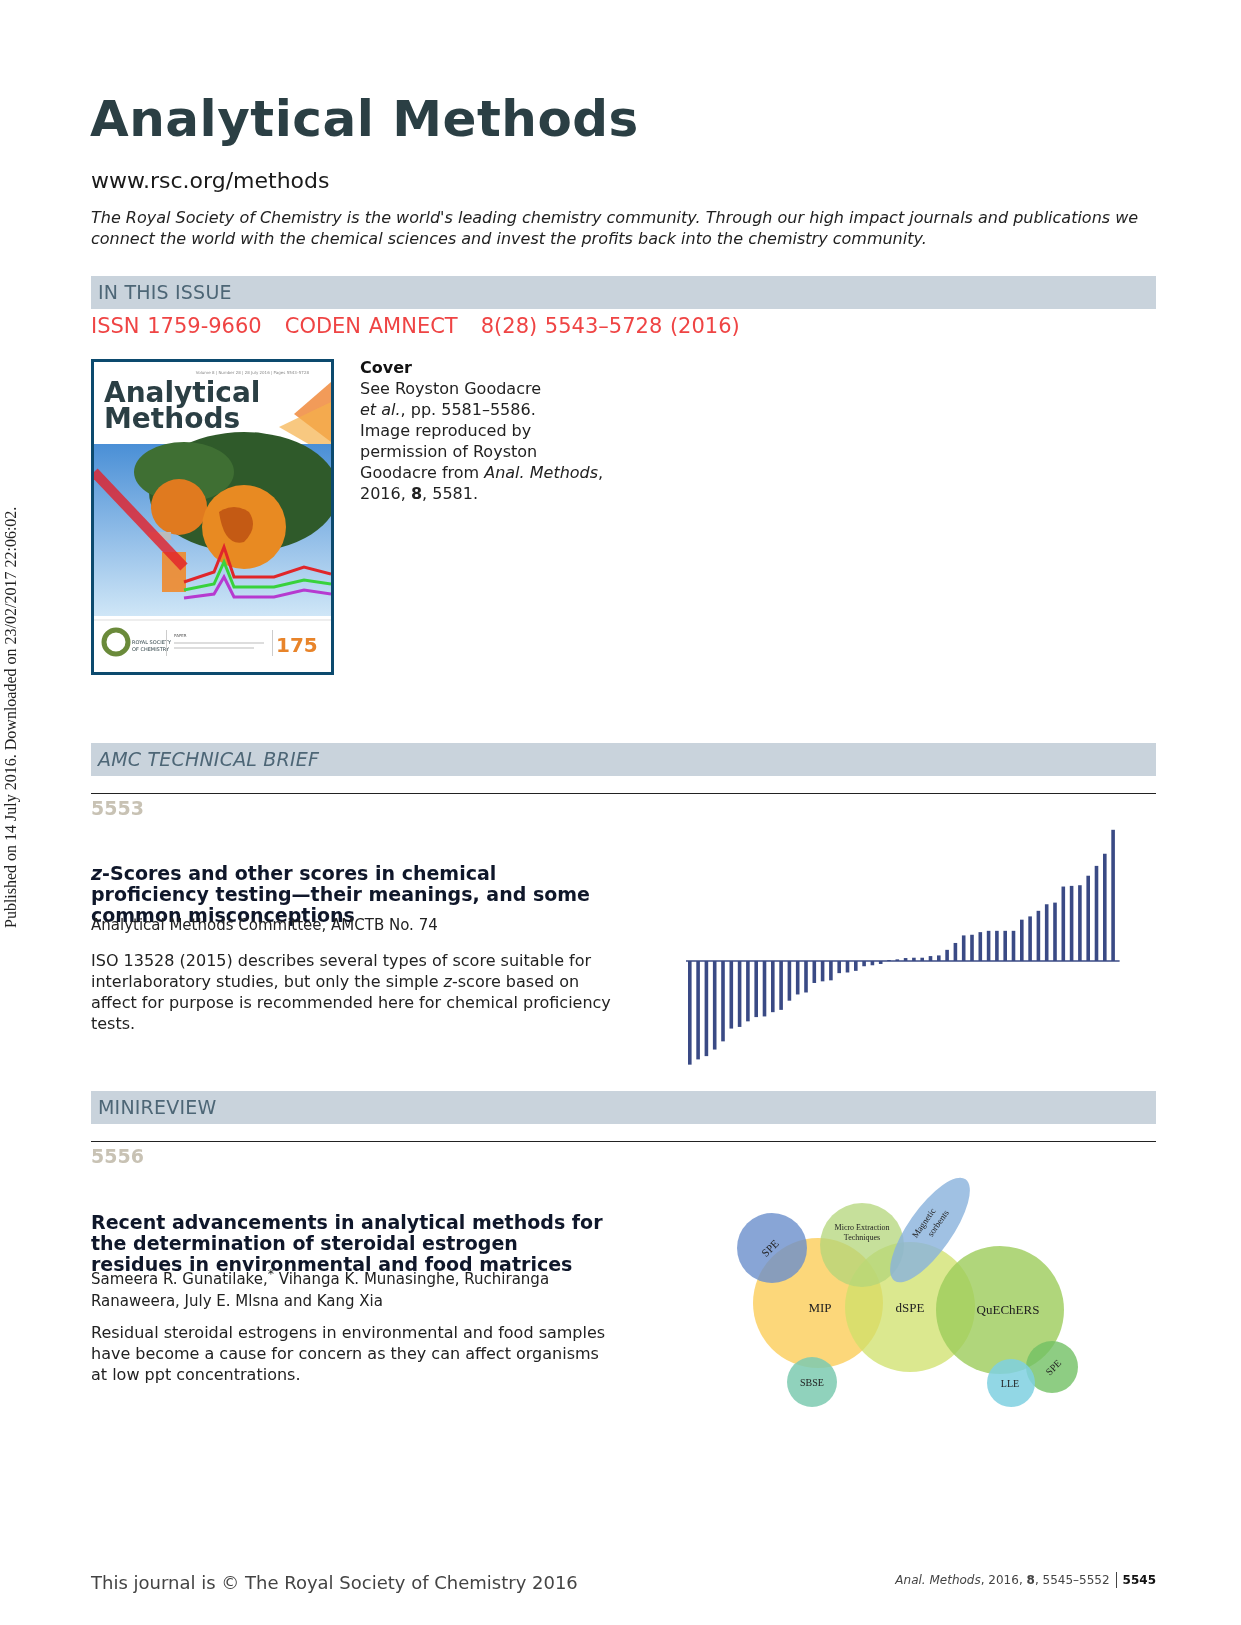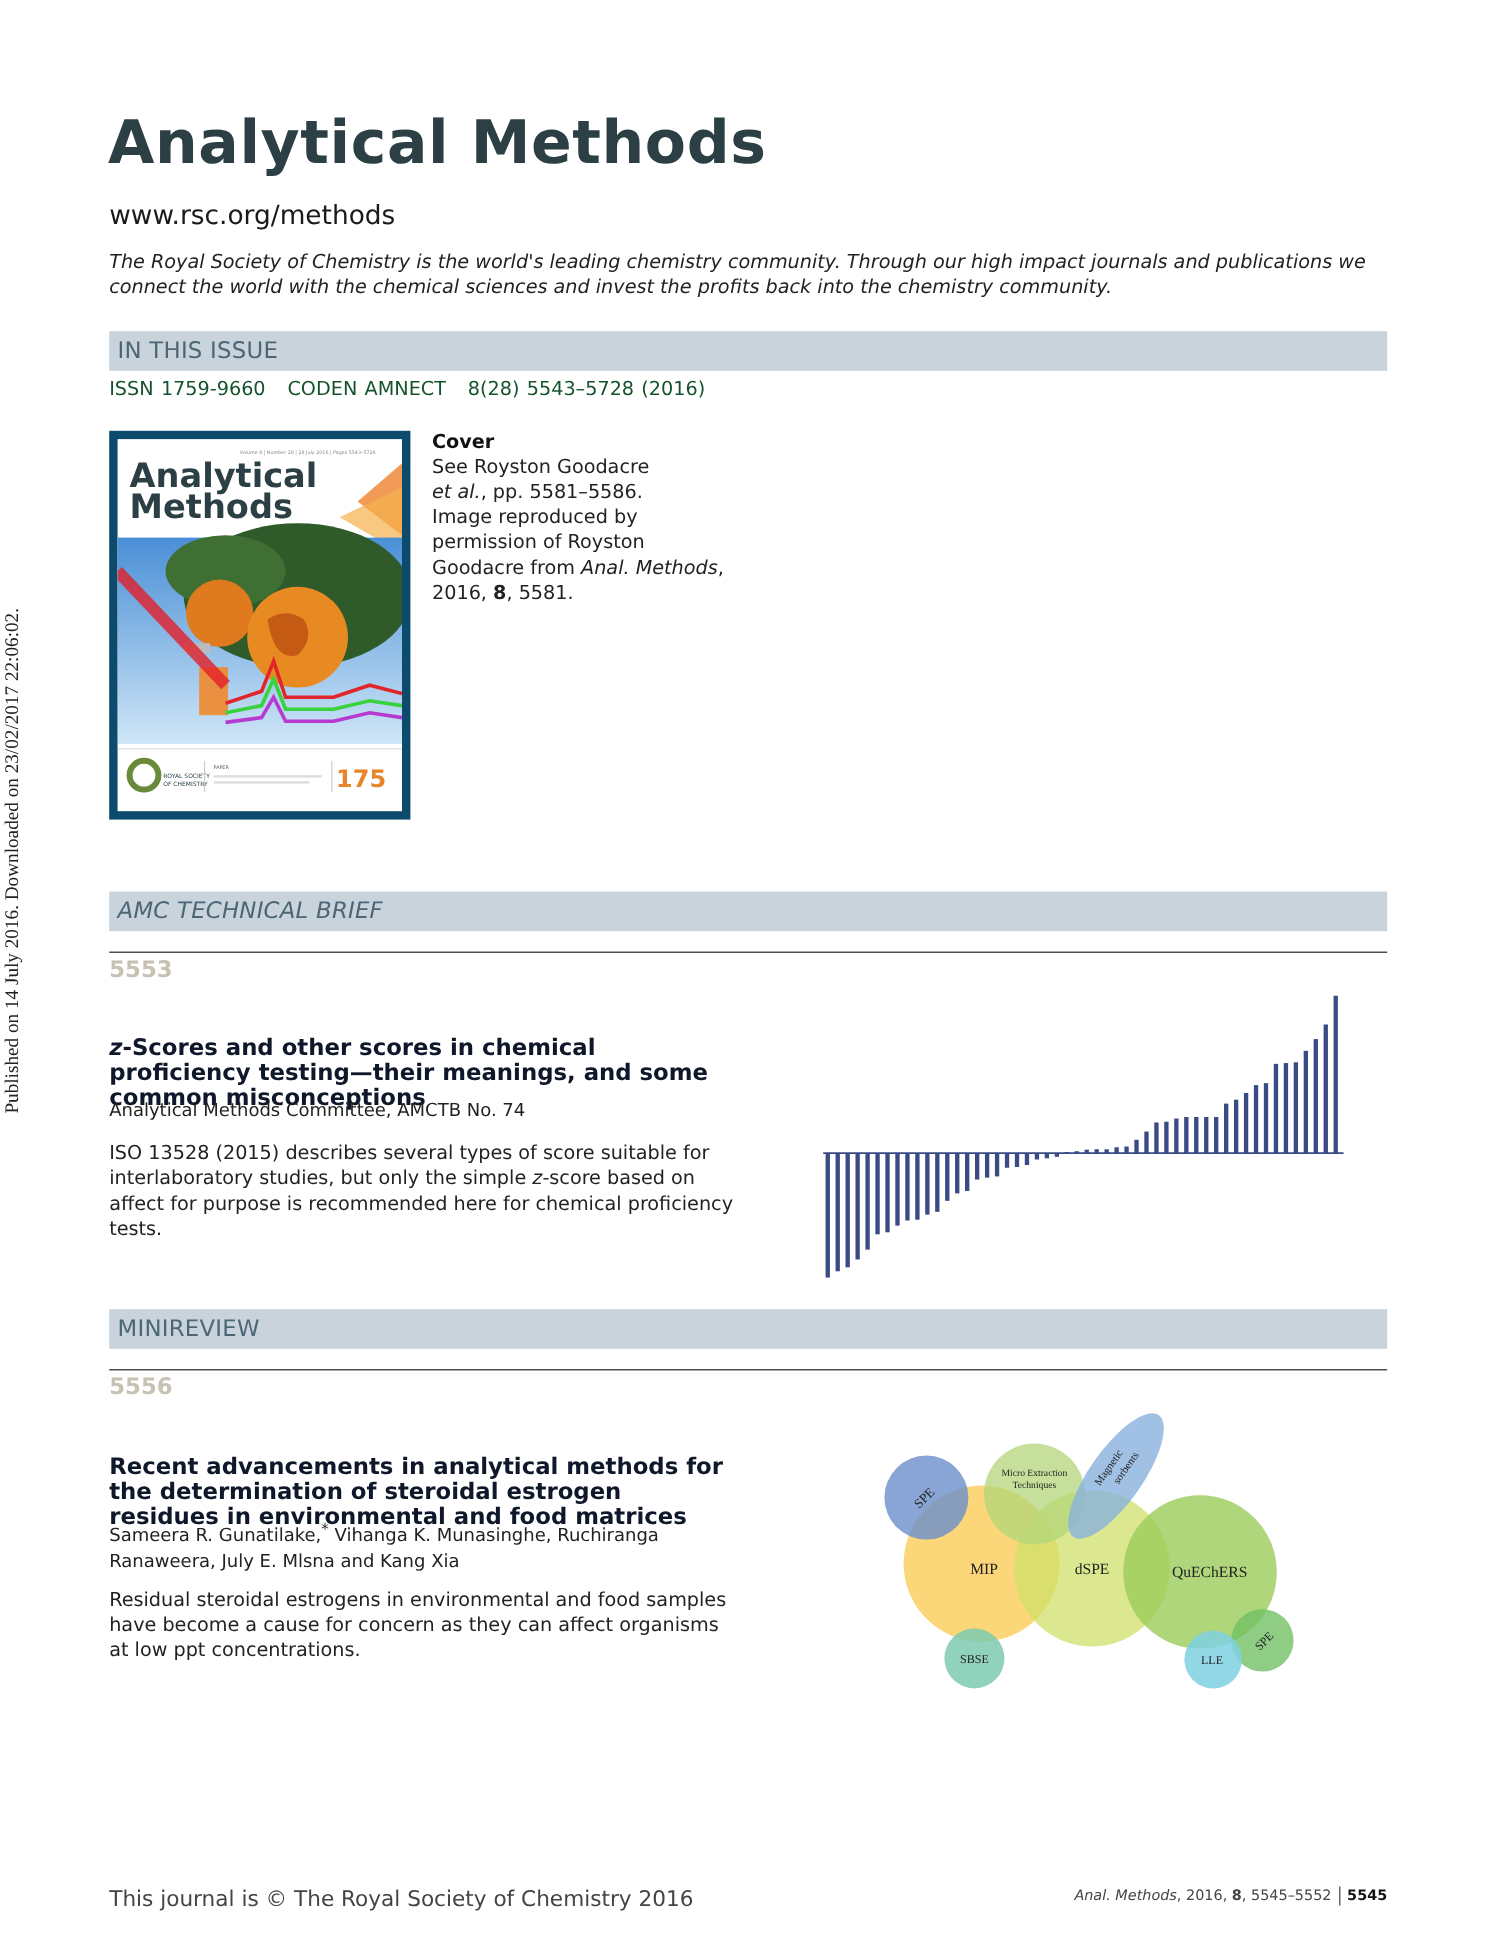--- a/index.html
+++ b/index.html
@@ -4,22 +4,22 @@
 <style>
   html, body { margin:0; padding:0; background:#ffffff; }
   body { width:1241px; height:1625px; position:relative; overflow:hidden; font-family:"DejaVu Sans", sans-serif; color:#1a1a1a; }
   .abs { position:absolute; }
   .side-note { position:absolute; left:2px; top:928px; transform-origin:0 0; transform:rotate(-90deg); font-family:"Liberation Serif", serif; font-size:16px; color:#222; white-space:nowrap; }
   .journal-title { left:90px; top:90px; font-size:50px; font-weight:bold; color:#2b3f44; letter-spacing:0.5px; }
   .journal-url { left:91px; top:168px; font-size:22px; color:#1a1a1a; }
   .journal-desc { left:91px; top:207px; width:1080px; font-size:16px; font-style:italic; line-height:21px; color:#222; }
   .sec-bar { position:absolute; left:91px; width:1065px; height:33px; background:#c9d3dc;text-align:right; }
   .sec-bar span { position:absolute; left:7px; top:5px; font-size:19px; color:#4d6676; letter-spacing:0.2px; }
-  .issn { left:91px; top:314px; font-size:16px; color:#14532d; word-spacing:1px; }
-  .cover-img { left:91px; top:359px; width:237px; height:310px; border:7px solid #0c4a6e; background:#fff; overflow:hidden; }
+  .issn { left:91px; top:314px; font-size:21px; color:#ef4444; word-spacing:1px; }
+  .cover-img { left:91px; top:359px; width:237px; height:310px; border:3px solid #0c4a6e; background:#fff; overflow:hidden; }
   .cover-text { left:360px; top:357px; width:260px; font-size:16px; line-height:21px; color:#222; }
   .cover-text .lbl { font-weight:bold; color:#111; }
   .rule { position:absolute; left:91px; width:1065px; height:1px; background:#222; }
   .pgnum { font-size:19px; color:#c8c2b4; font-weight:bold; }
   .art-title { font-size:19px; font-weight:bold; line-height:21px; color:#0f172a; width:520px;margin-top:34px; }
   .art-authors { font-size:15px; line-height:22px; color:#222; width:520px; }
   .art-abstract { font-size:16px; line-height:21px; color:#222; width:520px; }
   .footer-left { left:91px; top:1572px; font-size:18px; color:#444; }
   .footer-right { right:85px; top:1572px; font-size:12px; color:#444; }
   .footer-right .sep { display:inline-block; width:1px; height:16px; background:#444; vertical-align:middle; margin:0 6px; }

